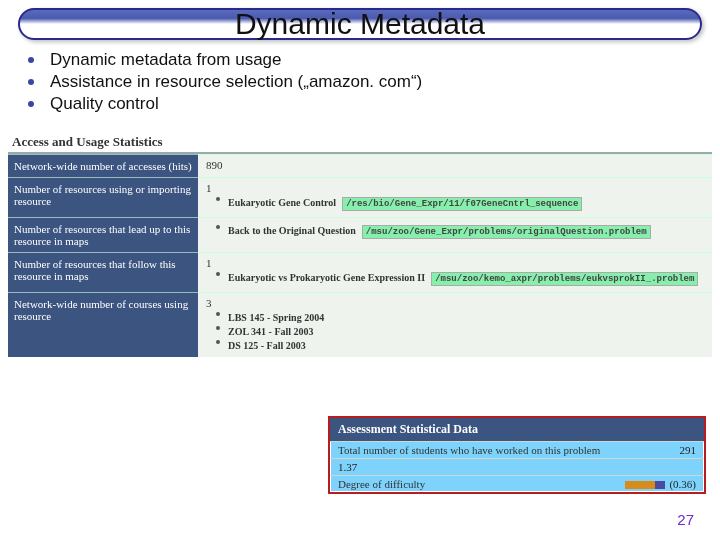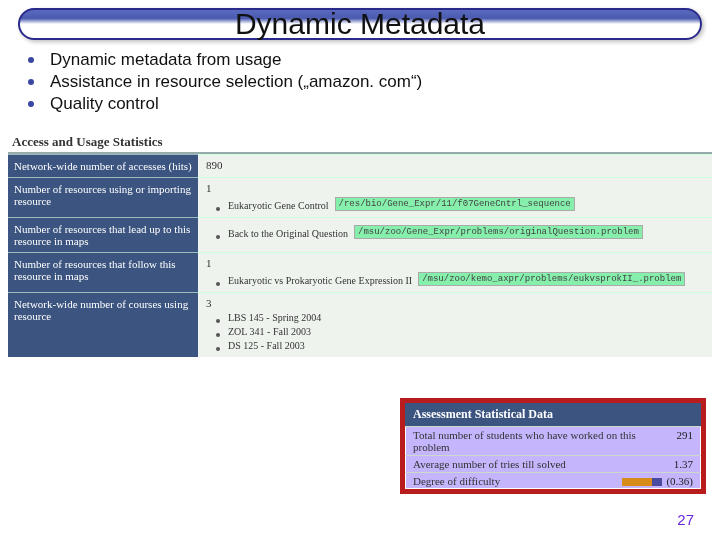--- a/index.html
+++ b/index.html
@@ -72,46 +72,47 @@
     background: #eef3ee;
     border-top: 1px solid #cfd;
     font-size: 11px;
     color: #333;
     padding: 4px 8px;
     position: relative;
   }
   .val-text { display: inline-block; }
   .sub-bullet {
     display: flex;
-    align-items: flex-end;
+    align-items: flex-start;
     margin: 3px 0 2px 10px;
     font-size: 10px;
+    font-weight: bold;
   }
   .sub-bullet .disc {
     display: inline-block;
     width: 4px; height: 4px; border-radius: 50%;
     background: #555; margin-right: 8px;
   }
   .path {
     display: inline-block;
     margin-left: 6px;
     border: 1px solid #aaa;
     background: #86efac;
     font-family: "Courier New", monospace;
     font-size: 9px;
     padding: 1px 3px;
     color: #444;
   }
   .assess-panel {
     position: absolute;
     right: 14px;
     bottom: 46px;
-    width: 306px;
-    background: #c4b5fd;
-    border: 5px solid #b91c1c;
+    width: 378px;
+    background: #7dd3fc;
+    border: 2px solid #b91c1c;
     box-shadow: 0 0 0 1px #fff inset;
     font-family: "Times New Roman", Times, serif;
   }
   .assess-title {
     background: #3b5480;
     color: #fff;
     font-size: 12px;
     padding: 4px 8px;
     font-weight: bold;
   }
@@ -233,21 +234,20 @@
   </div>
 </div>
 
 <div class="assess-panel">
   <div class="assess-title">Assessment Statistical Data</div>
   <div class="assess-row">
     <span>Total number of students who have worked on this problem</span>
     <span class="v">291</span>
   </div>
   <div class="assess-row">
-    <span>Average number of tries till solved</span>
     <span class="v">1.37</span>
   </div>
   <div class="assess-row">
     <span>Degree of difficulty</span>
     <span class="v"><span class="gauge"></span><span>(0.36)</span></span>
   </div>
 </div>
 
 <div class="slide-num">27</div>
 

